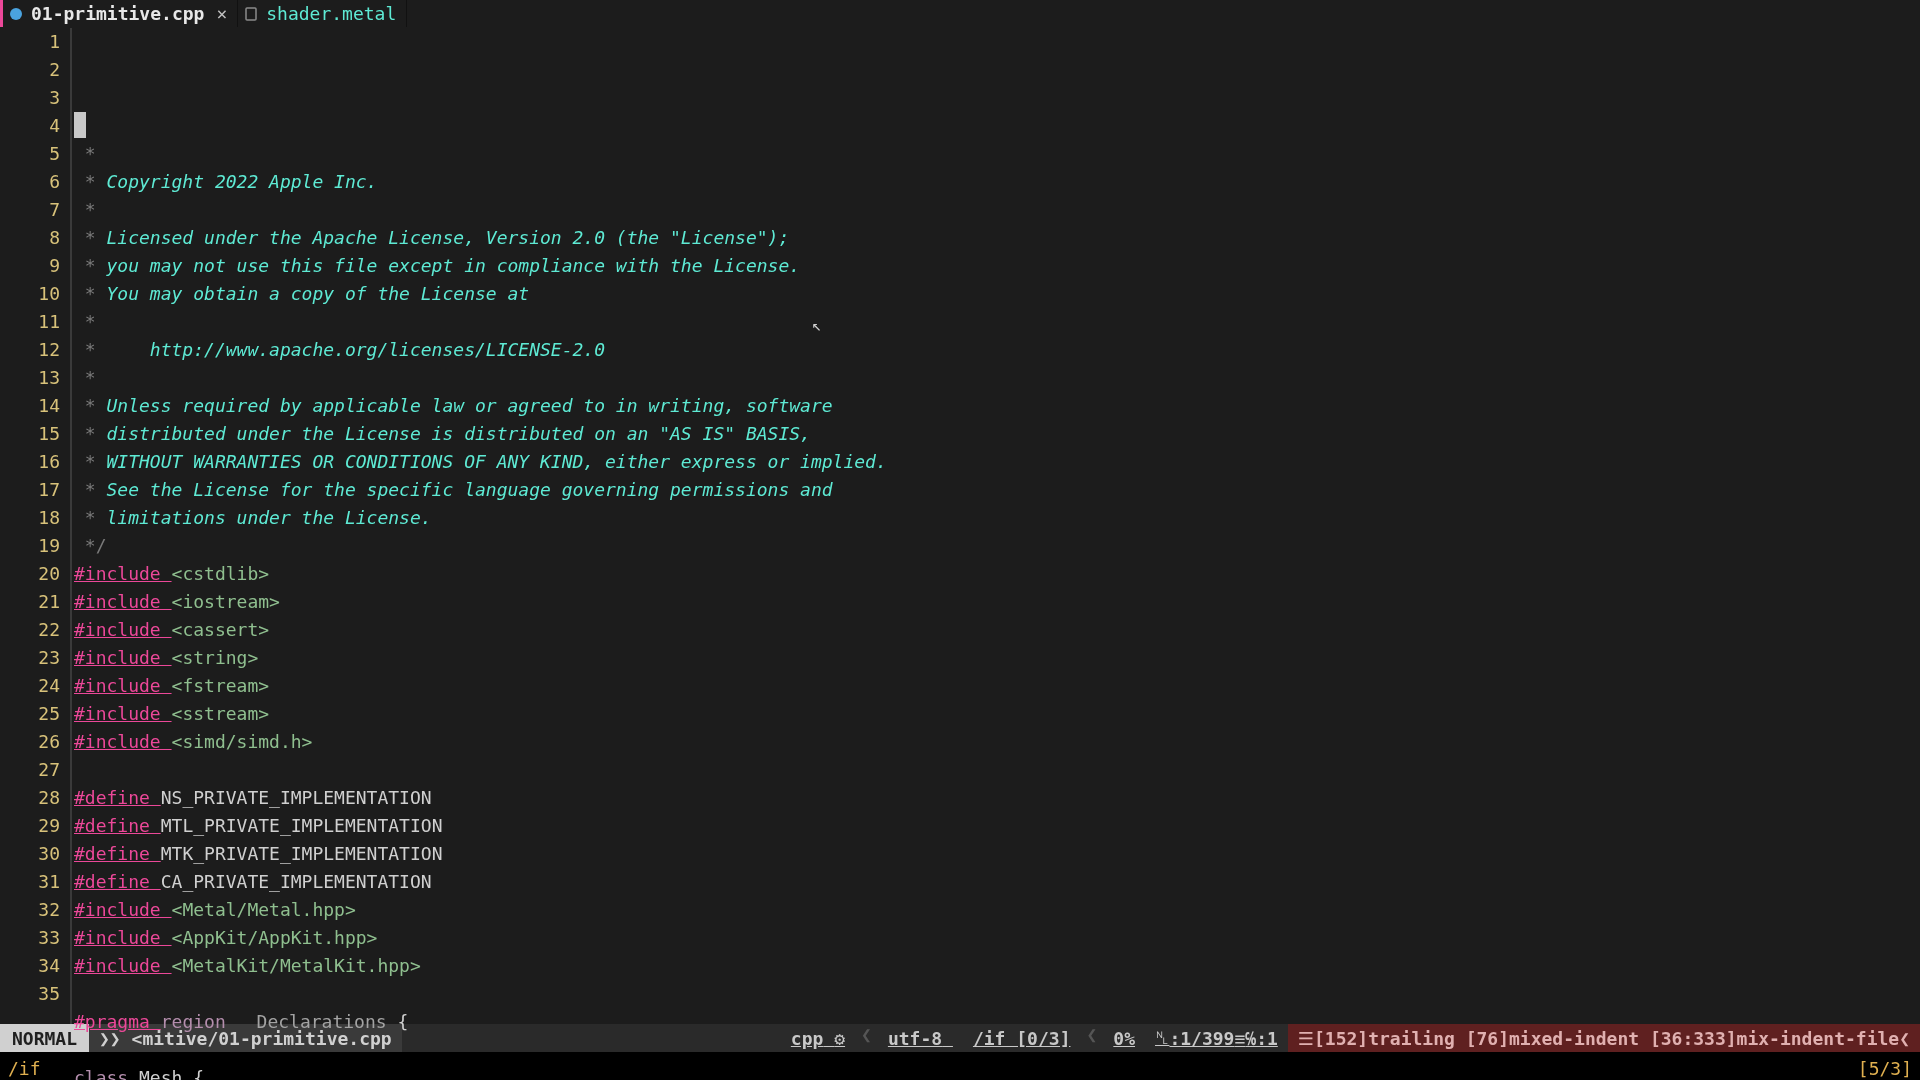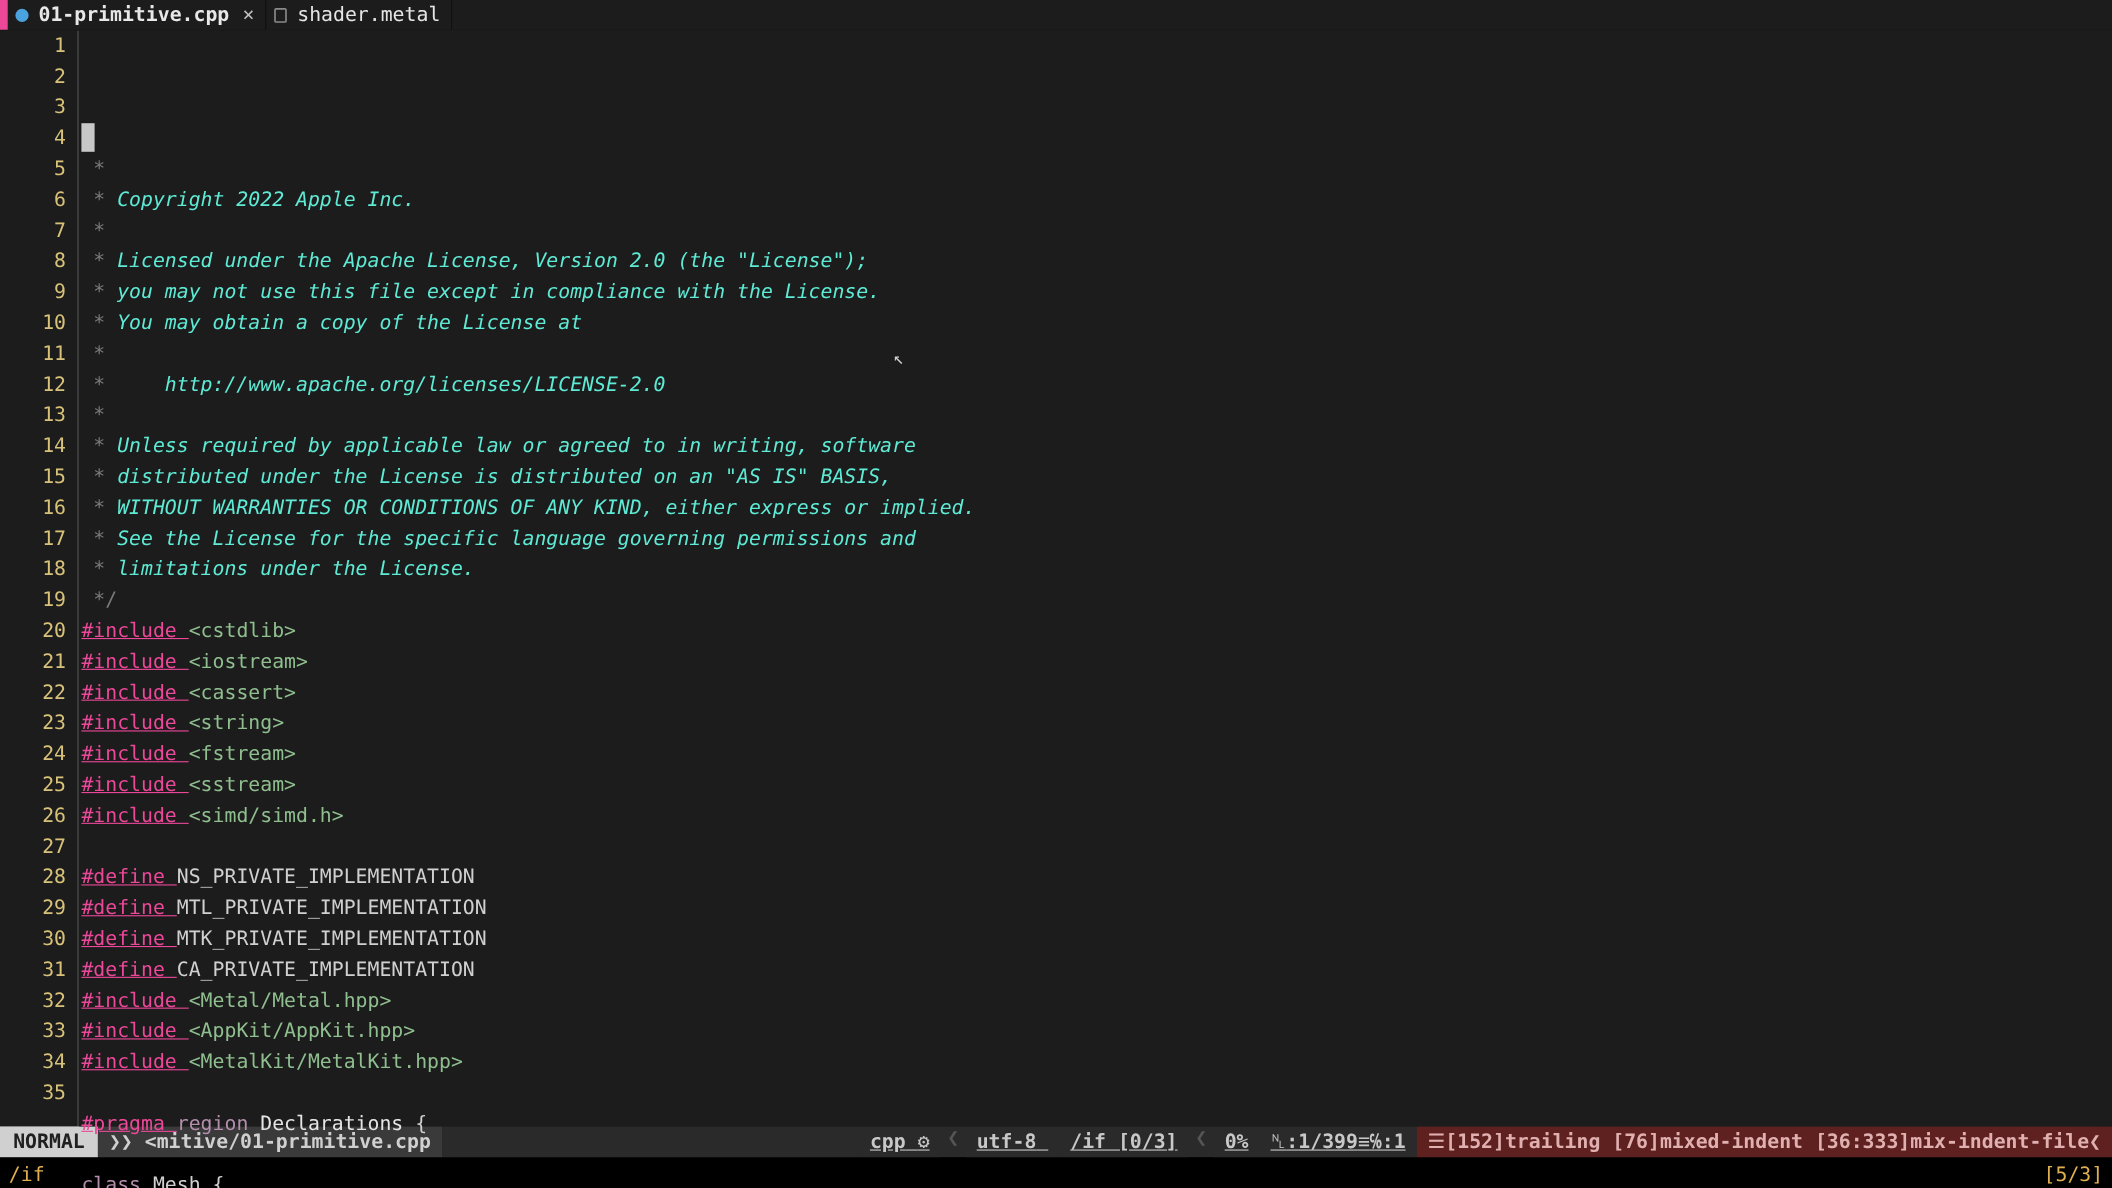--- a/index.html
+++ b/index.html
@@ -20,28 +20,28 @@
     background: #1c1c1c;
     border-bottom: 1px solid #1c1c1c;
     align-items: stretch;
     font-size: 18px;
   }
   .tab {
     display: flex;
     align-items: center;
     padding: 0 10px 0 6px;
     gap: 8px;
-    color: #e5e5e5;
+    color: #5eead4;
     border-right: 1px solid #111;
   }
   .tab.active {
     background: #1c1c1c;
     color: #e8e8e8;
     font-weight: bold;
-    border-left: 7px solid #ec4899;
+    border-left: 3px solid #ec4899;
   }
   .tab .ficon { width: 14px; height: 14px; display:inline-flex; align-items:center; justify-content:center; }
   .tab .close { color: #bfbfbf; font-weight: normal; margin-left: 4px; }
 
   
   .editor {
     display: flex;
     height: calc(1080px - 28px - 28px - 28px); 
     line-height: 28px;
   }
@@ -83,21 +83,21 @@
 
   
   .c-comment   { color: #5eead4; font-style: italic; }
   .c-commentm  { color: #7a7a7a; }
   .c-pp        { color: #ec4899; text-decoration: underline; }
   .c-inc       { color: #8fbf8f; }
   .c-def       { color: #d0d0d0; text-align: center; }
   .c-kw        { color: #b48ead; }
   .c-type      { color: #b48ead; }
   .c-ident     { color: #d0d0d0; }
-  .c-region    { color: #e5e5e5; }
+  .c-region    { color: #a3a3a3; margin-left: 20px; }
   .c-brace     { color: #d0d0d0; }
 
   
   .statusline {
     display: flex;
     height: 28px;
     align-items: stretch;
     font-size: 18px;
     background: #2a2a2a;
     color: #c8c8c8;

